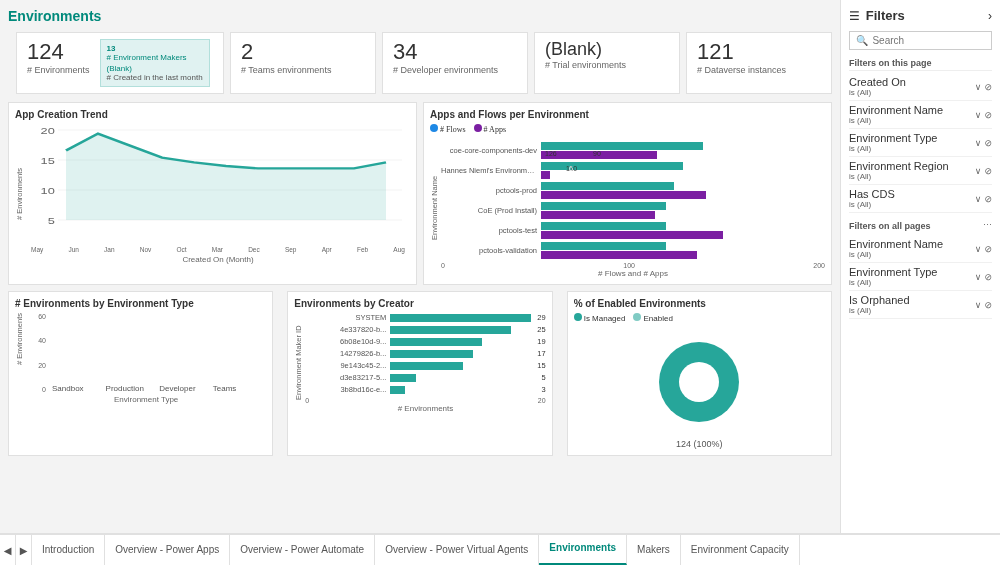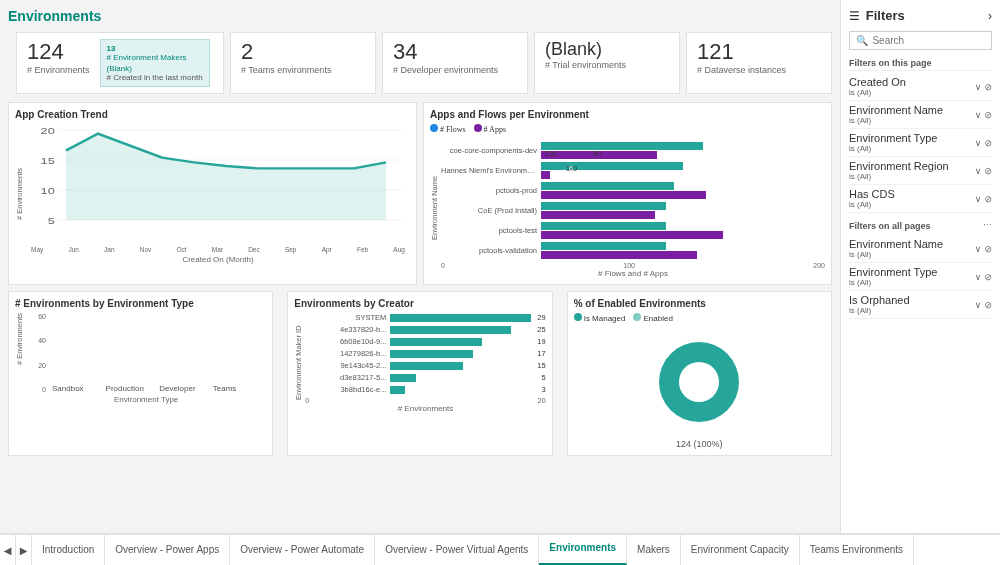--- a/index.html
+++ b/index.html
@@ -474,14 +474,13 @@
 <div class="tab-bar">
   <div class="tab-arrow">◀</div>
   <div class="tab-arrow" style="border-right: 1px solid #e0e0e0;">▶</div>
   <div class="tab">Introduction</div>
   <div class="tab">Overview - Power Apps</div>
   <div class="tab">Overview - Power Automate</div>
   <div class="tab">Overview - Power Virtual Agents</div>
   <div class="tab active">Environments</div>
   <div class="tab">Makers</div>
   <div class="tab">Environment Capacity</div>
-  <div class="tab">Teams Environments</div>
 </div>
 
 </body></html>

